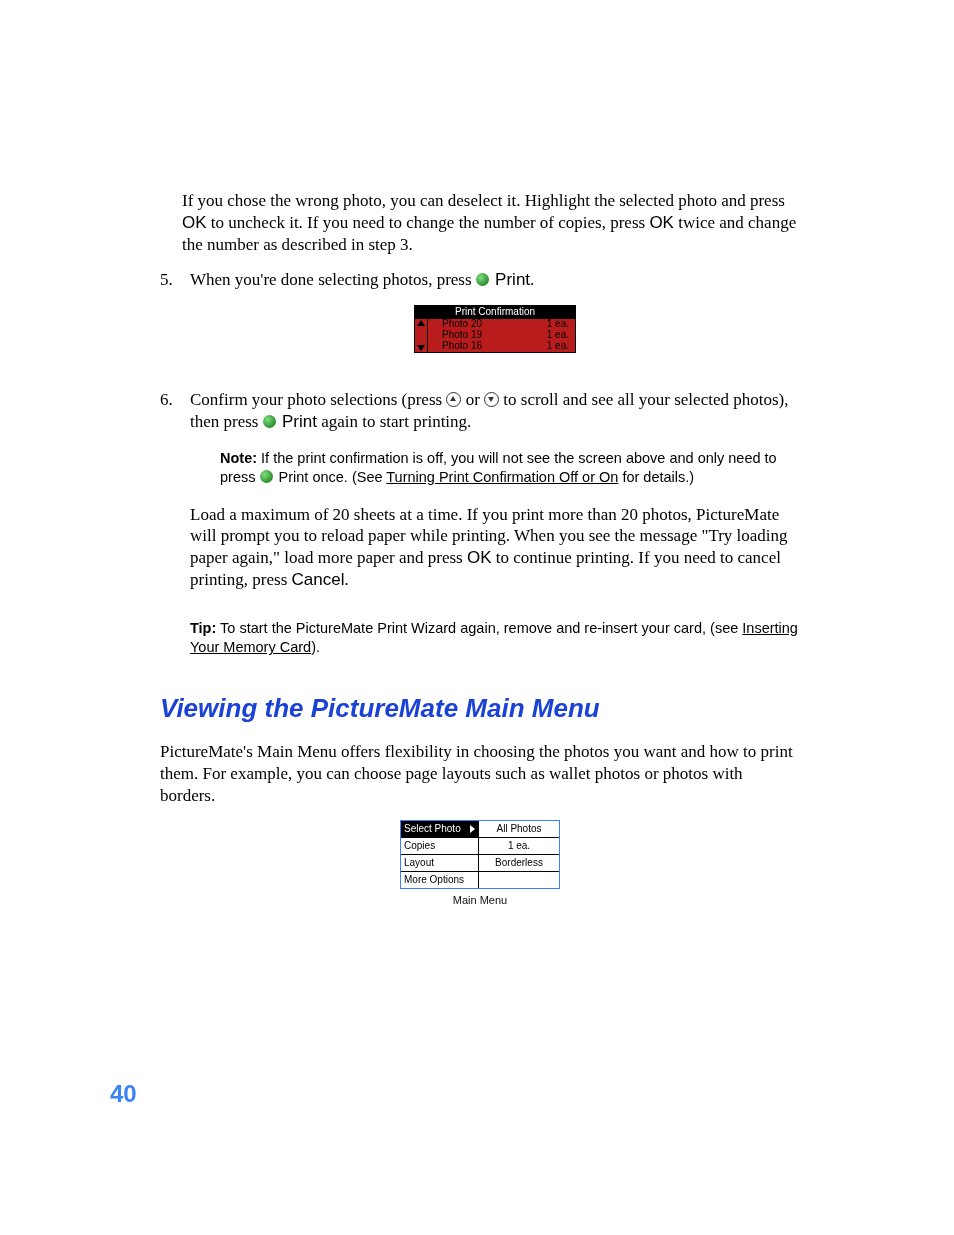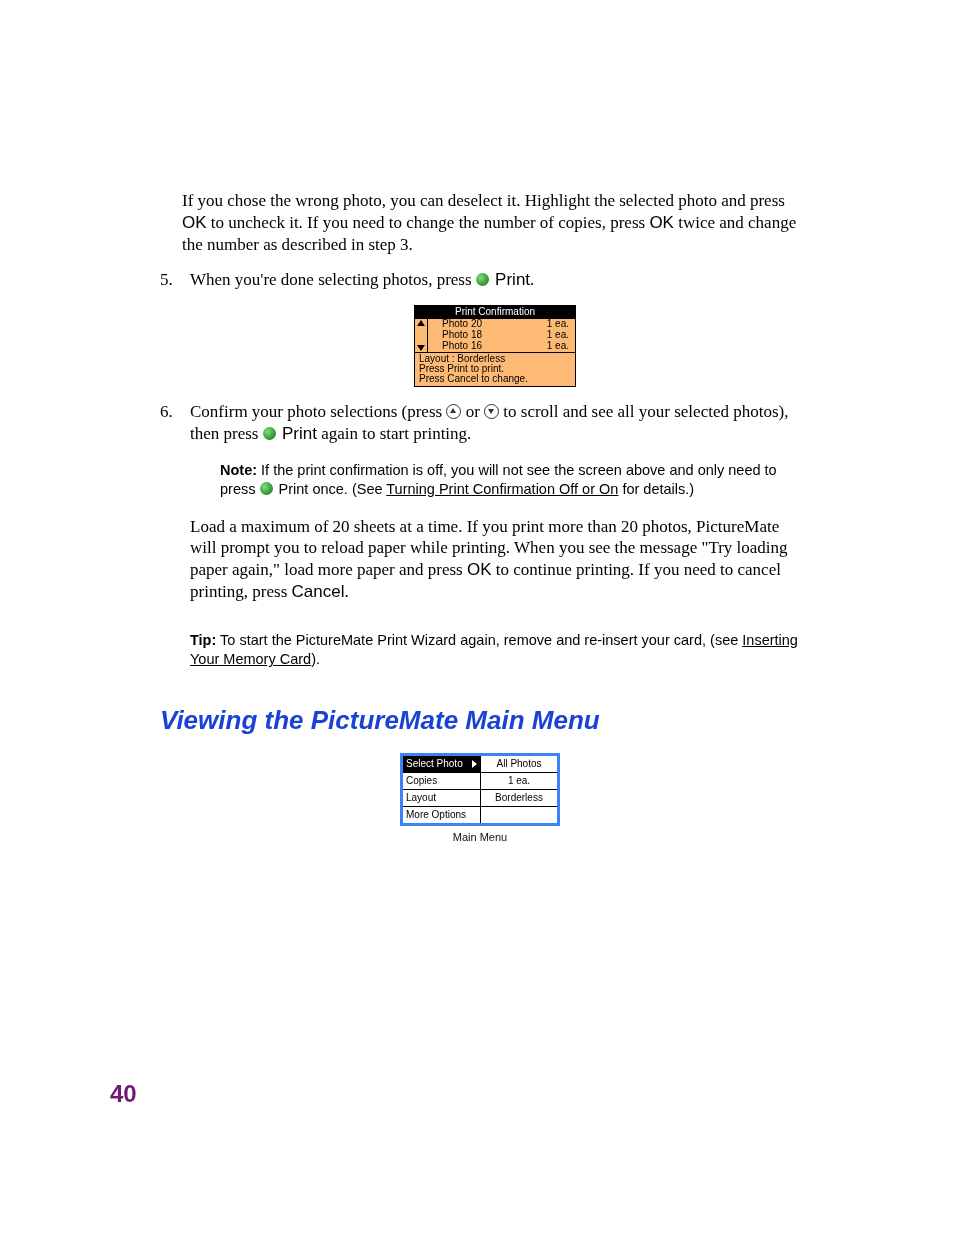--- a/index.html
+++ b/index.html
@@ -83,33 +83,33 @@
     border-right: 3.5px solid transparent;
   }
   .circ-up::after { top: 3px; border-bottom: 5px solid #333; }
   .circ-down::after { top: 4px; border-top: 5px solid #333; }
   .page-num {
     position: absolute;
     left: 110px;
     top: 1080px;
     font-family: Arial, Helvetica, sans-serif;
     font-weight: bold;
-    color: #701a75;
+    color: #3b82f6;
     font-size: 24px;
   }
 
   
   .lcd1 {
     width: 160px;
-    margin: 4px auto 0 auto;
+    margin: 4px auto 22px auto;
     border: 1px solid #000;
     font-family: Arial, Helvetica, sans-serif;
     font-size: 10px;
     line-height: 1.0;
-    background: #fdba74;
+    background: #b91c1c;
   }
   .lcd1-header {
     background: #000;
     color: #fff;
     text-align: center;
     padding: 1px 0 2px 0;
     font-size: 10px;
   }
   .lcd1-body {
     display: flex;
@@ -142,21 +142,21 @@
   }
   .lcd1-footer div { white-space: nowrap; }
 
   
   .lcd2-wrap {
     width: 160px;
     margin: 14px auto 0 auto;
     font-family: Arial, Helvetica, sans-serif;
   }
   .lcd2 {
-    border: 3px solid #3b82f6;
+    border: 1px solid #3b82f6;
     font-size: 10px;
     background: #fff;
   }
   .lcd2-row {
     display: flex;
     height: 16px;
     align-items: center;
   }
   .lcd2-row + .lcd2-row { border-top: 1px solid #000; }
   .lcd2-left {
@@ -213,34 +213,29 @@
           <div class="lcd1-arrows">
             <div class="arr arr-up"></div>
             <div class="arr arr-down"></div>
           </div>
           <div class="lcd1-rows">
             <div class="lcd1-row">
               <span>Photo 20</span>
               <span>1 ea.</span>
             </div>
             <div class="lcd1-row">
-              <span>Photo 18</span>
+              <span>Photo 19</span>
               <span>1 ea.</span>
             </div>
             <div class="lcd1-row">
               <span>Photo 16</span>
               <span>1 ea.</span>
             </div>
           </div>
         </div>
-        <div class="lcd1-footer">
-          <div>Layout : Borderless</div>
-          <div>Press Print to print.</div>
-          <div>Press Cancel to change.</div>
-        </div>
       </div>
     </div>
   </div>
 
   <div class="step">
     <div class="step-num">6.</div>
     <div class="step-body">
       <p>
         <span>Confirm your photo selections (press </span><span class="circ-btn circ-up"></span><span> or </span><span class="circ-btn circ-down"></span><span> to scroll and see all your selected photos), then press </span><span class="green-btn"></span> <span class="sans">Print</span><span> again to start printing.</span>
       </p>
@@ -255,20 +250,21 @@
     </div>
   </div>
 
 
   <div class="tip-block">
     <b>Tip:</b><span> To start the PictureMate Print Wizard again, remove and re-insert your card, (see </span><span class="link">Inserting Your Memory Card</span><span>).</span>
   </div>
 
   <div class="h1">Viewing the PictureMate Main Menu</div>
 
+  <p>PictureMate's Main Menu offers flexibility in choosing the photos you want and how to print them. For example, you can choose page layouts such as wallet photos or photos with borders.</p>
 
   <div class="lcd2-wrap">
     <div class="lcd2">
       <div class="lcd2-row">
         <div class="lcd2-left sel">
           <span>Select Photo</span>
           <span class="sel-tri"></span>
         </div>
         <div class="lcd2-right">All Photos</div>
       </div>

